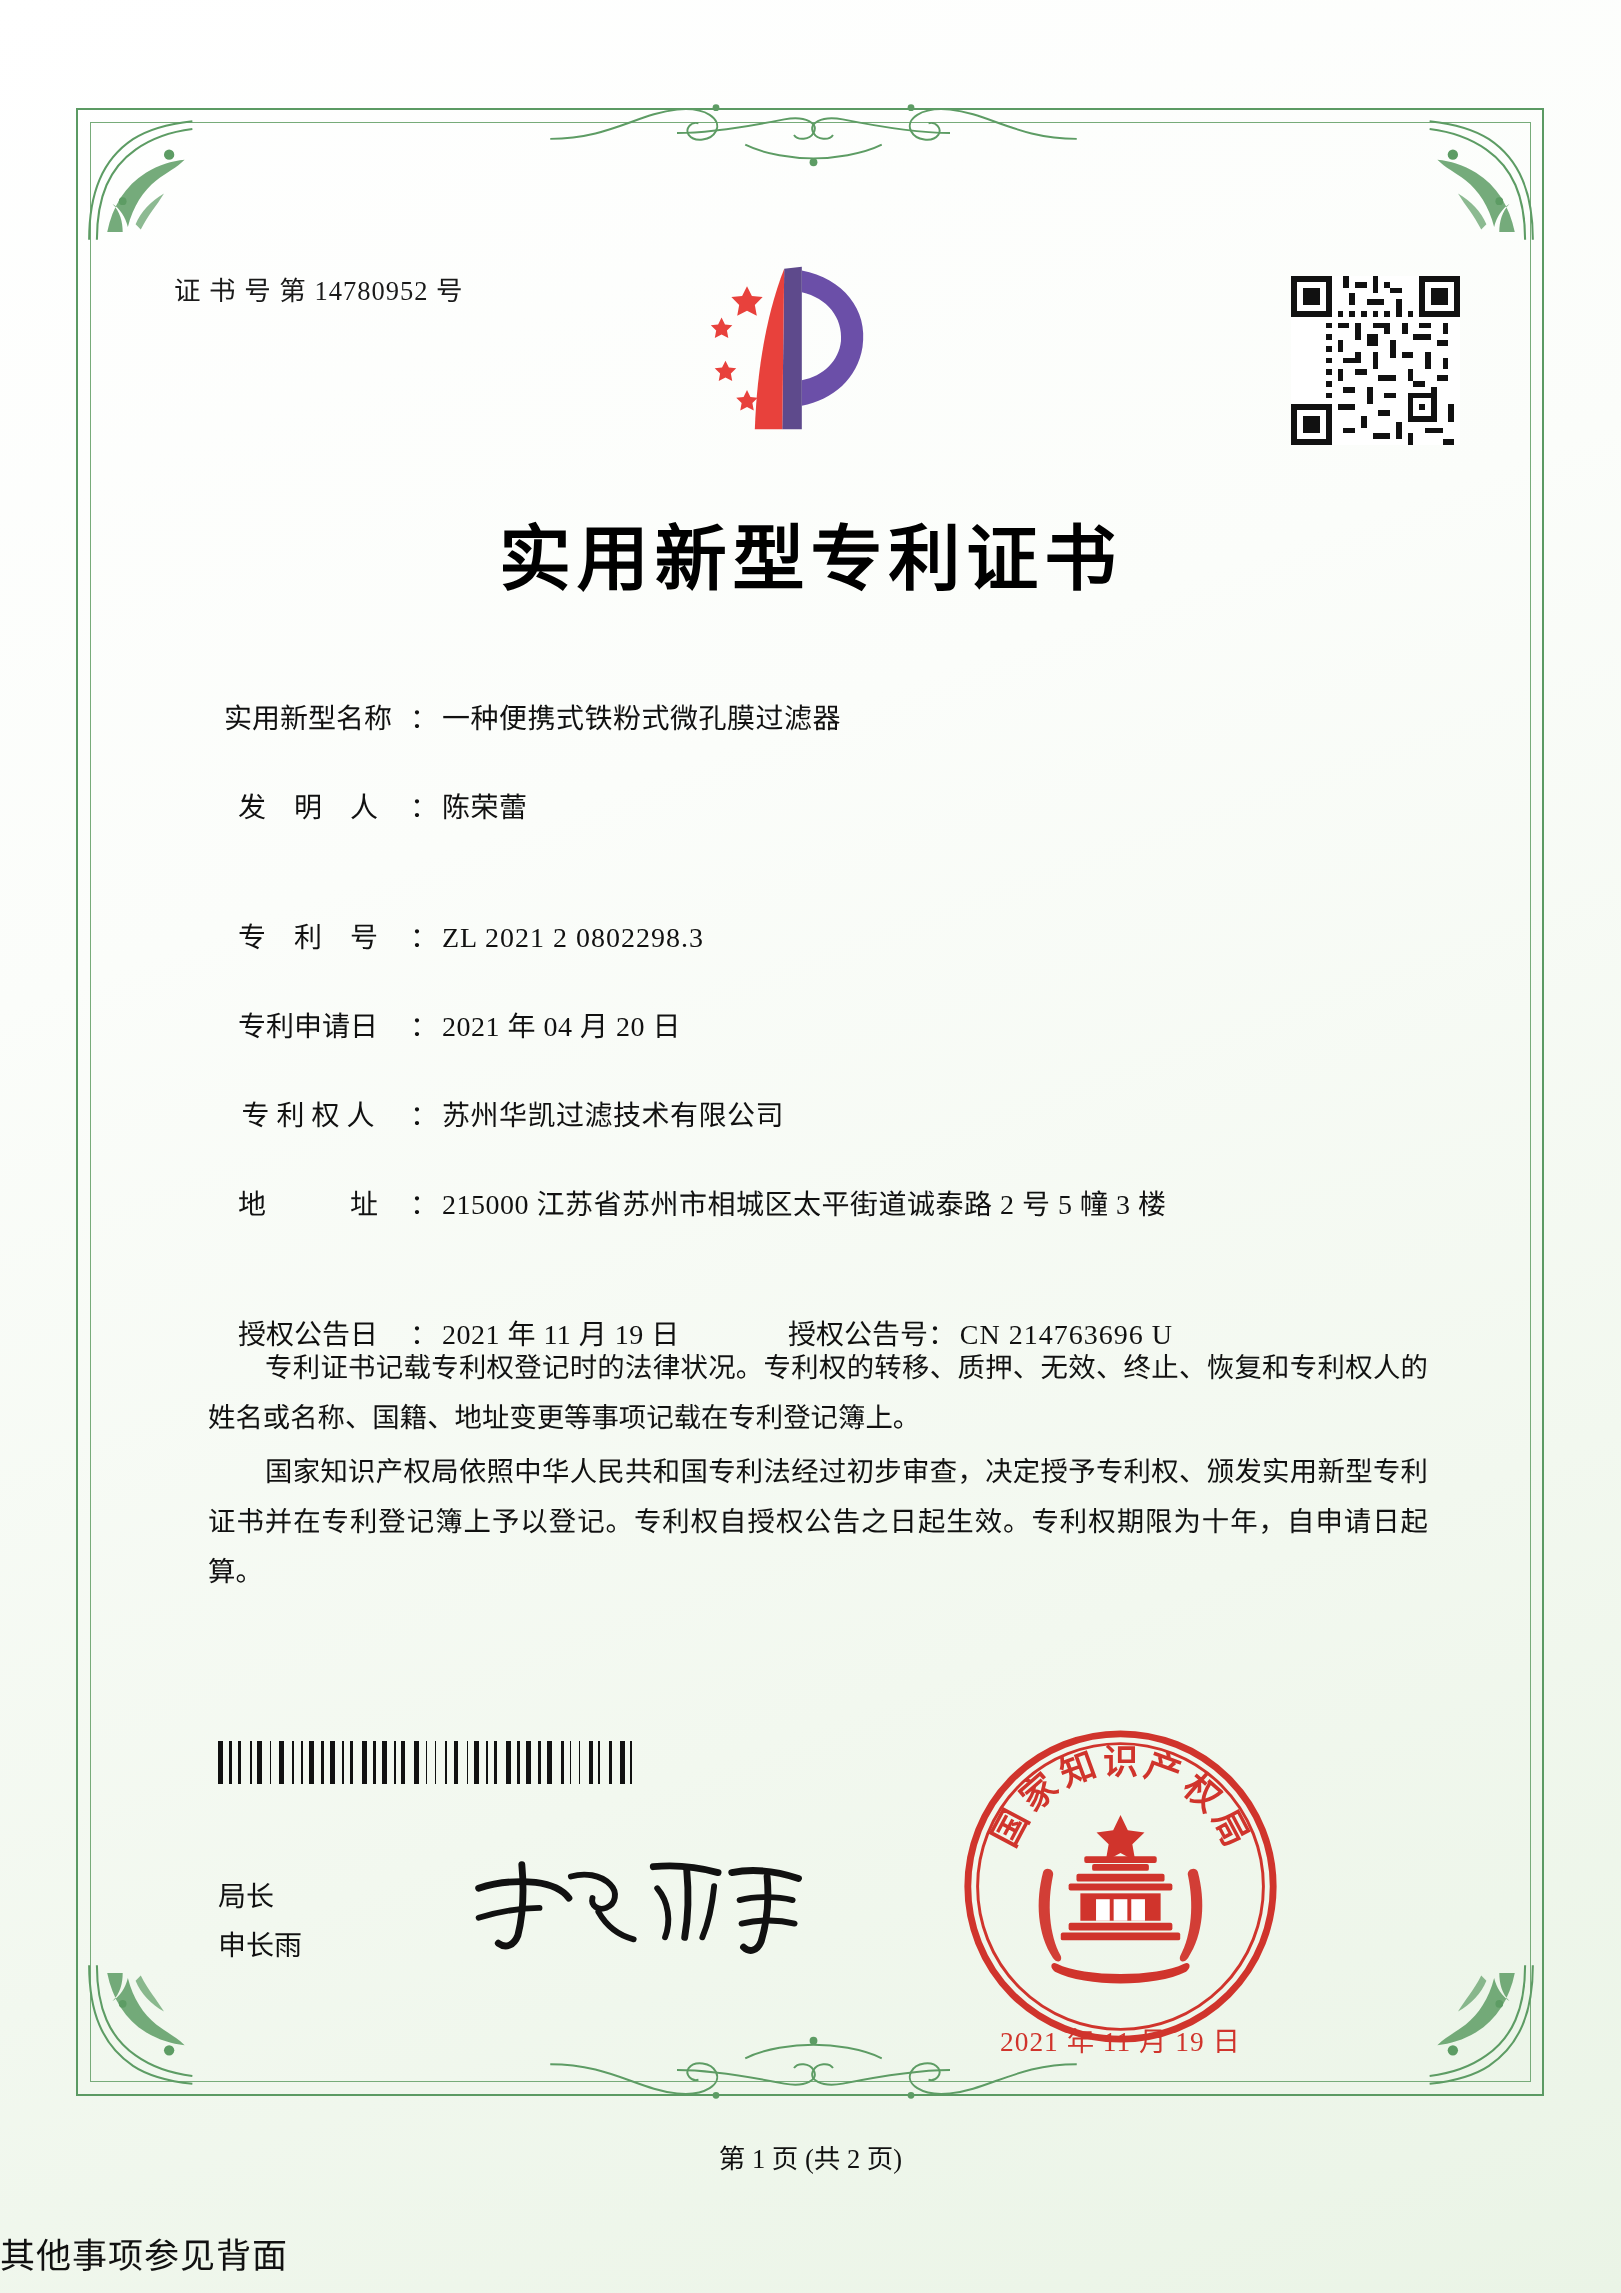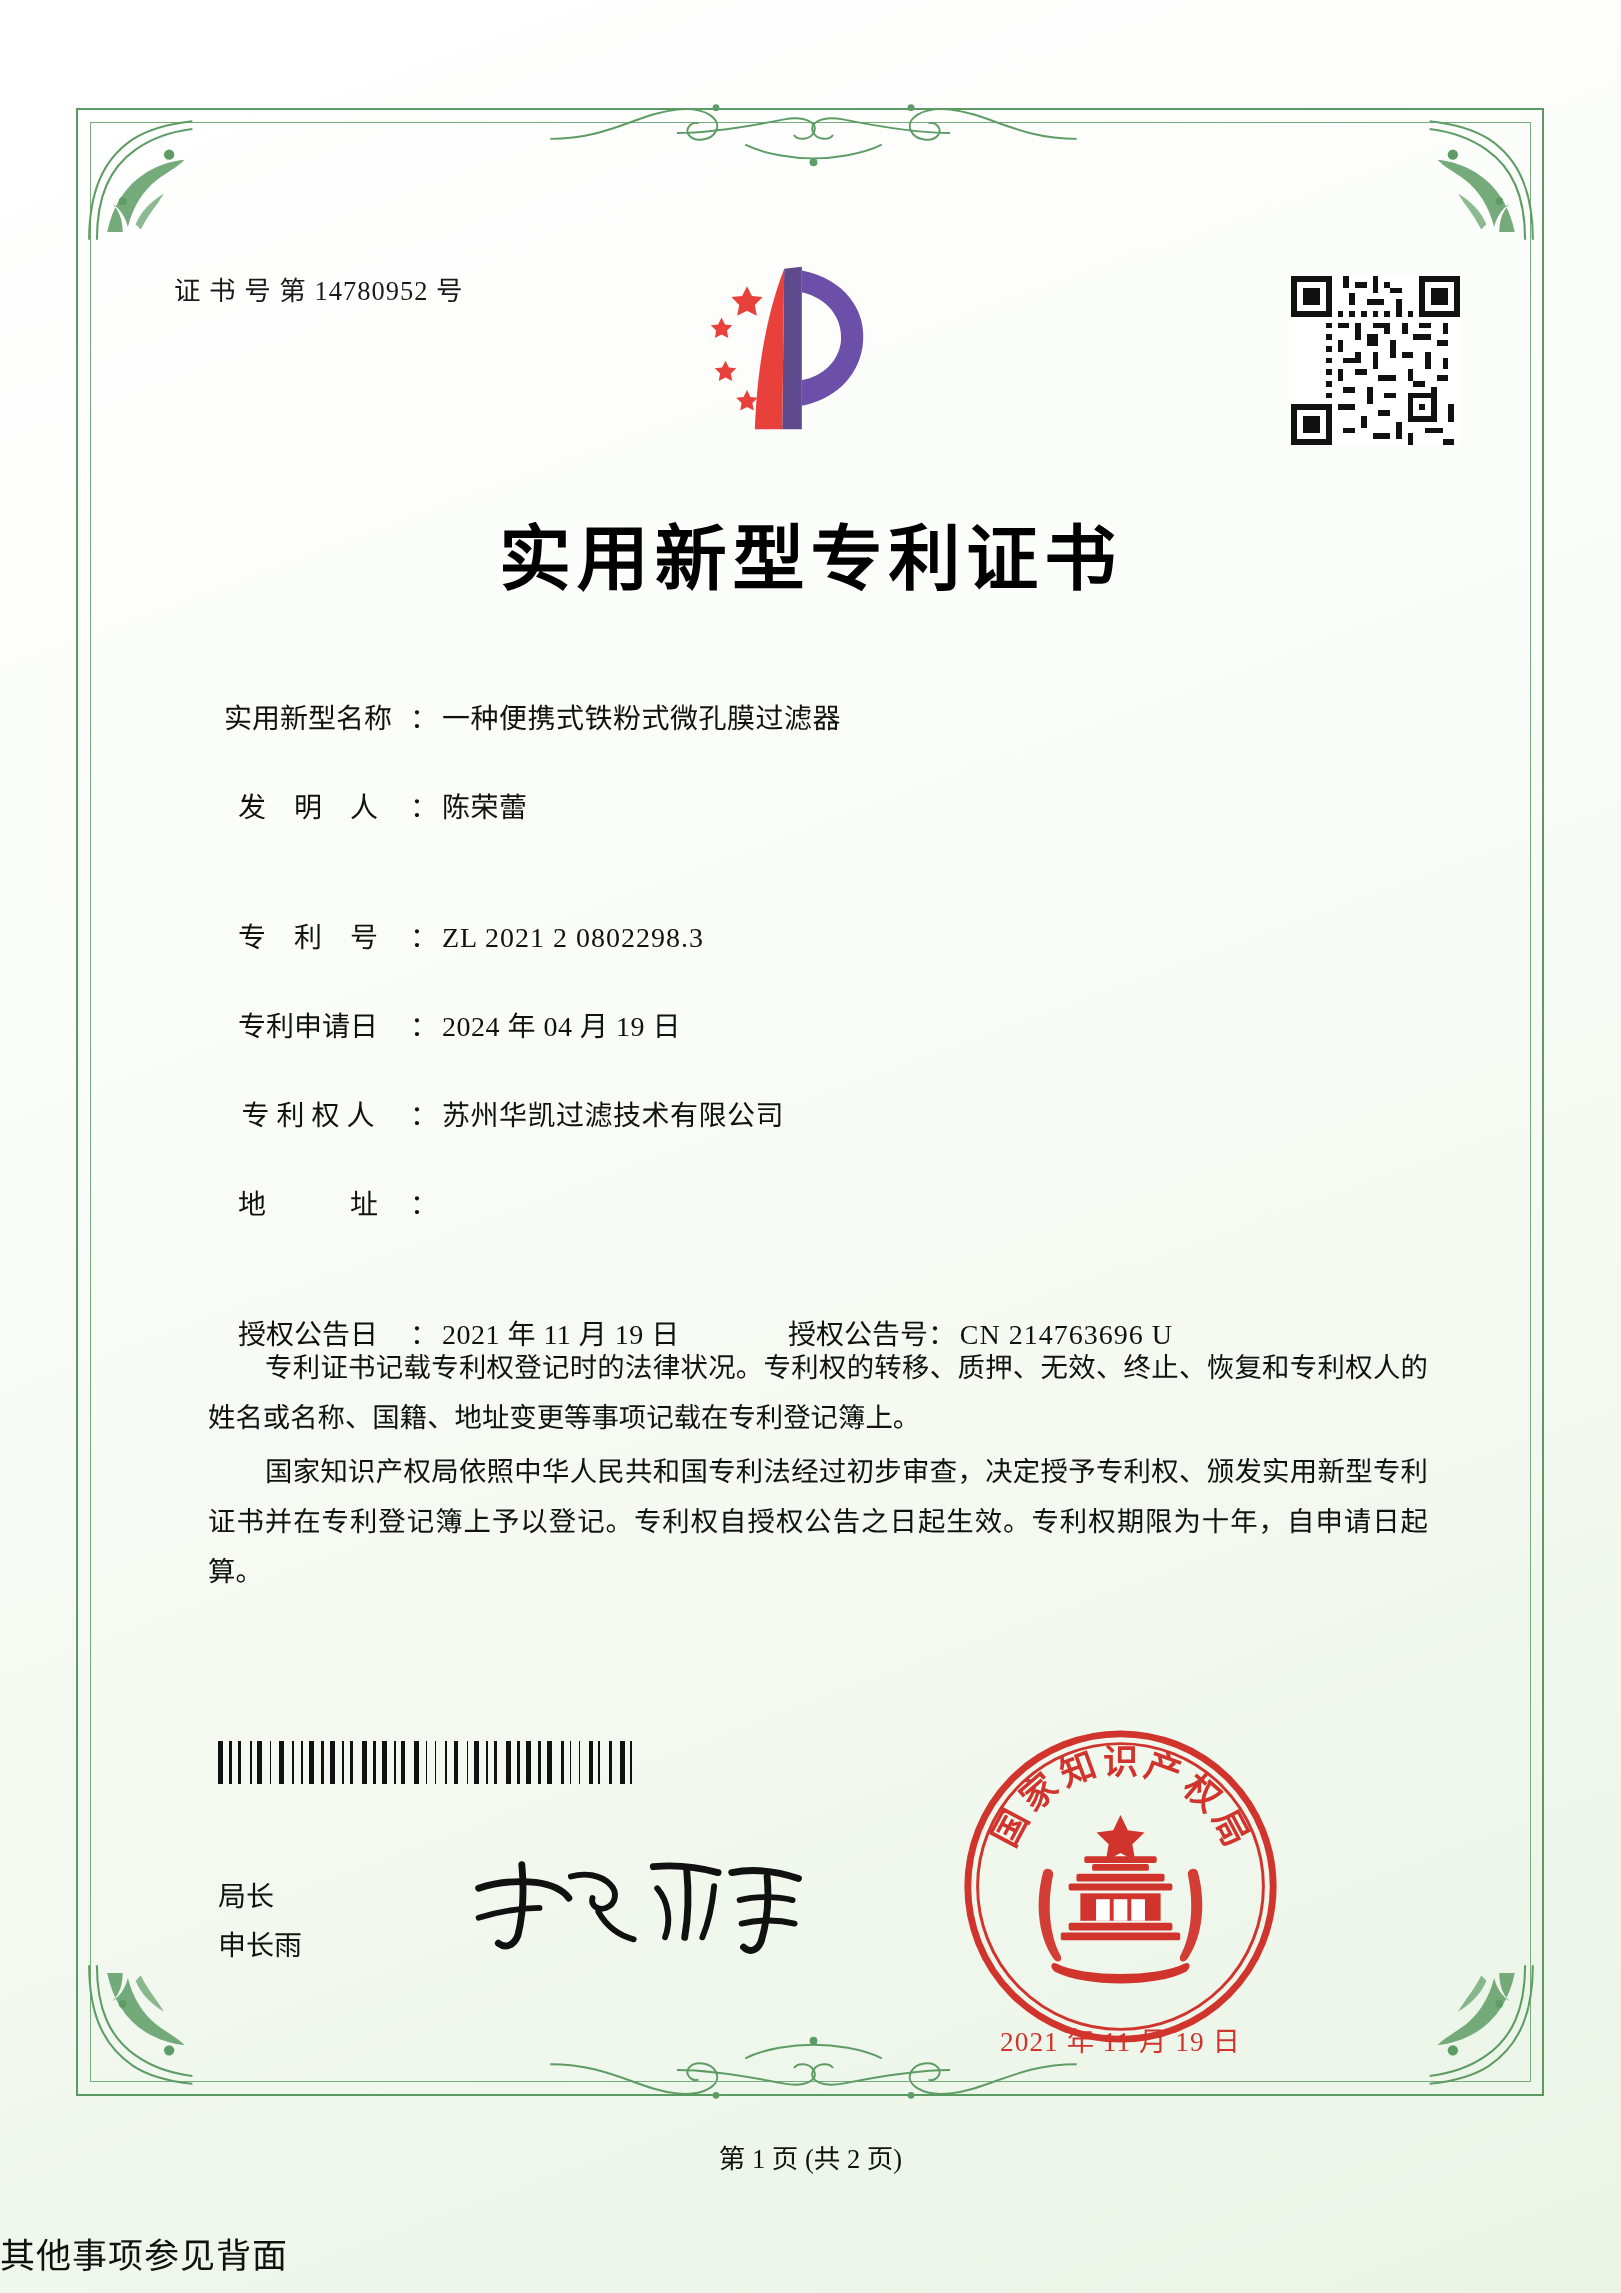--- a/index.html
+++ b/index.html
@@ -416,32 +416,33 @@
 
     <div class="frow">
       <span class="flabel tight">专　利　号</span>
       <span class="fcolon">：</span>
       <span class="fvalue latin">ZL 2021 2 0802298.3</span>
     </div>
 
     <div class="frow">
       <span class="flabel tight">专利申请日</span>
       <span class="fcolon">：</span>
-      <span class="fvalue">2024 年 04 月 19 日</span>
+      <span class="fvalue">2021 年 04 月 20 日</span>
     </div>
 
     <div class="frow">
       <span class="flabel tight">专 利 权 人</span>
       <span class="fcolon">：</span>
       <span class="fvalue">苏州华凯过滤技术有限公司</span>
     </div>
 
     <div class="frow">
       <span class="flabel tight">地　　　址</span>
       <span class="fcolon">：</span>
+      <span class="fvalue">215000 江苏省苏州市相城区太平街道诚泰路 2 号 5 幢 3 楼</span>
     </div>
 
     <div class="frow dual">
       <span class="flabel tight">授权公告日</span>
       <span class="fcolon">：</span>
       <span class="fvalue">2021 年 11 月 19 日</span>
       <span class="spacer"></span>
       <span>授权公告号</span>
       <span class="fcolon">：</span>
       <span class="fvalue latin">CN 214763696 U</span>

